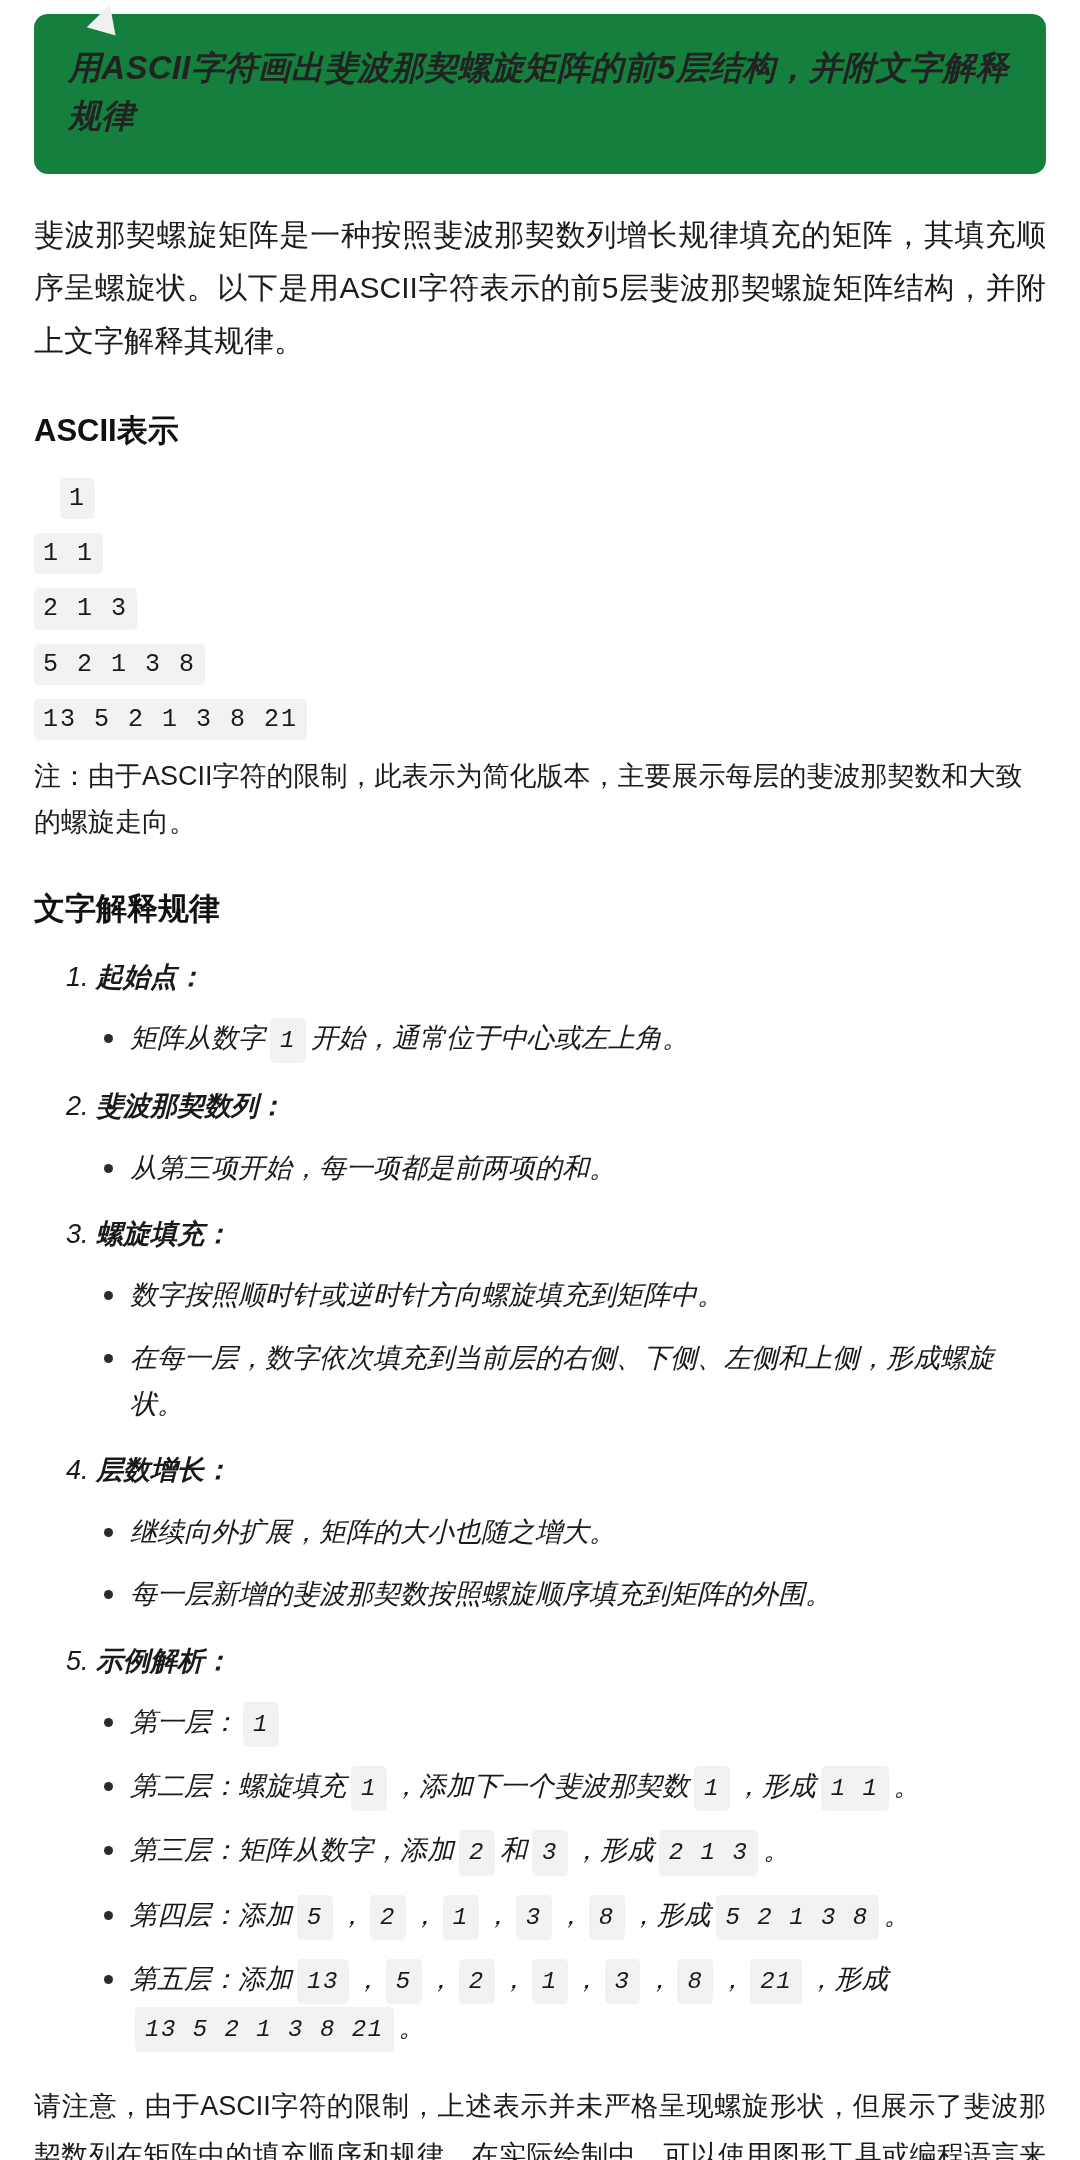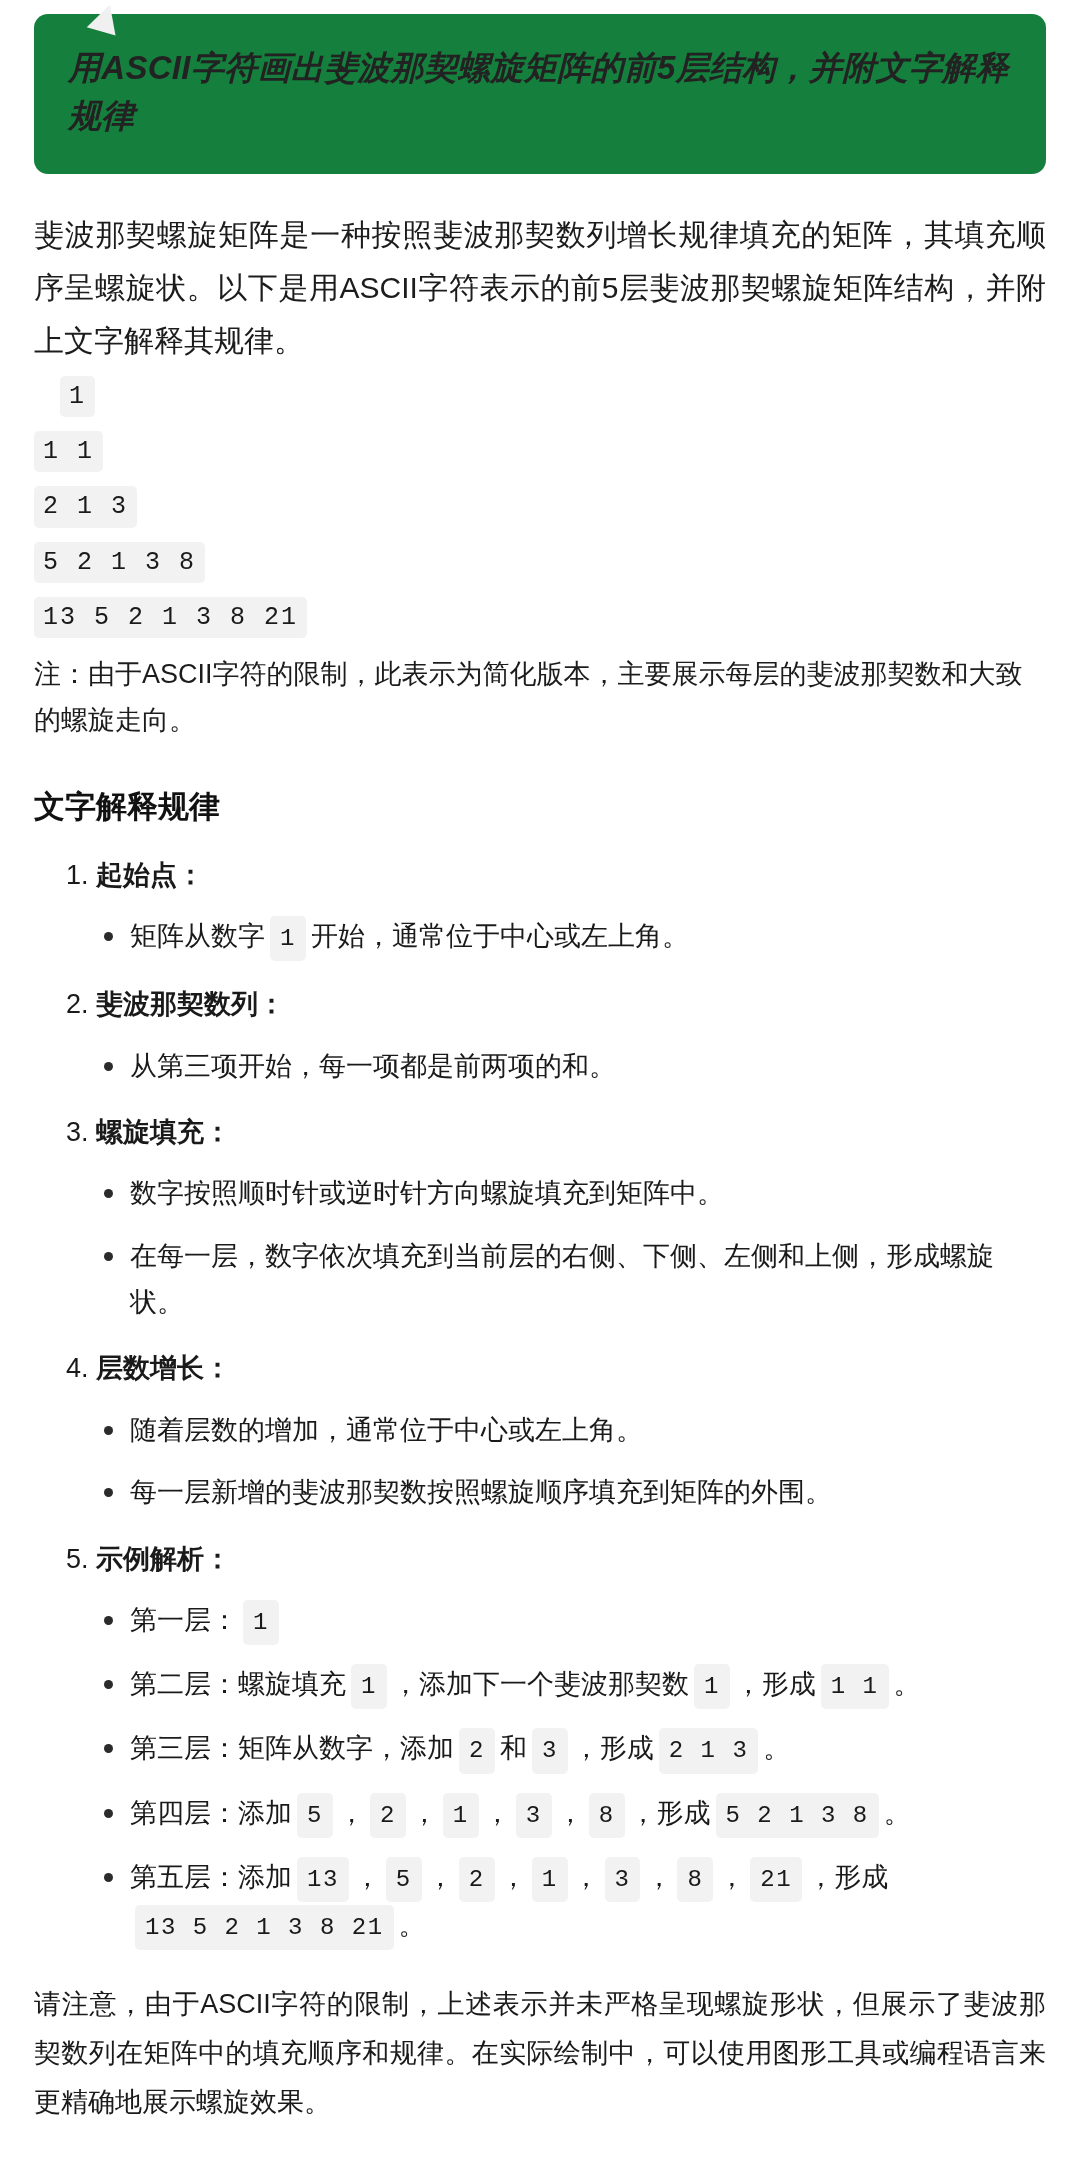--- a/index.html
+++ b/index.html
@@ -91,20 +91,21 @@
     line-height: 1.7;
     color: #1c1c1c;
     margin: 12px 0 0 0;
   }
 
   
   ol.rules {
     margin: 8px 0 0 0;
     padding-left: 62px;
     font-size: 27px;
+    font-style: italic;
   }
   ol.rules > li {
     margin: 22px 0 10px 0;
     font-weight: bold;
     line-height: 1.6;
   }
   ol.rules > li::marker {
     font-weight: normal;
   }
   ul.sub {
@@ -155,20 +156,21 @@
 
 <div class="page">
 
   <div class="bubble-wrap">
     <div class="bubble-tail"></div>
     <div class="bubble">用ASCII字符画出斐波那契螺旋矩阵的前5层结构，并附文字解释规律</div>
   </div>
 
   <p class="para">斐波那契螺旋矩阵是一种按照斐波那契数列增长规律填充的矩阵，其填充顺序呈螺旋状。以下是用ASCII字符表示的前5层斐波那契螺旋矩阵结构，并附上文字解释其规律。</p>
 
+  <h2 class="section">ASCII表示</h2>
 
   <div class="ascii-block">
       <div class="ascii-line ascii-indent-1"><span class="ascii-chip">1</span></div>
       <div class="ascii-line"><span class="ascii-chip">1 1</span></div>
       <div class="ascii-line"><span class="ascii-chip">2 1 3</span></div>
       <div class="ascii-line"><span class="ascii-chip">5 2 1 3 8</span></div>
       <div class="ascii-line"><span class="ascii-chip">13 5 2 1 3 8 21</span></div>
     </div>
 
   <p class="note">注：由于ASCII字符的限制，此表示为简化版本，主要展示每层的斐波那契数和大致的螺旋走向。</p>
@@ -180,21 +182,21 @@
           <li><span>矩阵从数字</span><span class="inline-code">1</span><span>开始，通常位于中心或左上角。</span></li>
         </ul></li>
       <li><span>斐波那契数列：</span><ul class="sub">
           <li><span>从第三项开始，每一项都是前两项的和。</span></li>
         </ul></li>
       <li><span>螺旋填充：</span><ul class="sub">
           <li><span>数字按照顺时针或逆时针方向螺旋填充到矩阵中。</span></li>
           <li><span>在每一层，数字依次填充到当前层的右侧、下侧、左侧和上侧，形成螺旋状。</span></li>
         </ul></li>
       <li><span>层数增长：</span><ul class="sub">
-          <li><span>随着层数的增加，通常位于中心或左上角。</span></li>
+          <li><span>继续向外扩展，矩阵的大小也随之增大。</span></li>
           <li><span>每一层新增的斐波那契数按照螺旋顺序填充到矩阵的外围。</span></li>
         </ul></li>
       <li><span>示例解析：</span><ul class="sub">
           <li><span>第一层：</span><span class="inline-code">1</span></li>
           <li><span>第二层：螺旋填充</span><span class="inline-code">1</span><span>，添加下一个斐波那契数</span><span class="inline-code">1</span><span>，形成</span><span class="inline-code">1 1</span><span>。</span></li>
           <li><span>第三层：矩阵从数字，添加</span><span class="inline-code">2</span><span>和</span><span class="inline-code">3</span><span>，形成</span><span class="inline-code">2 1 3</span><span>。</span></li>
           <li><span>第四层：添加</span><span class="inline-code">5</span><span>，</span><span class="inline-code">2</span><span>，</span><span class="inline-code">1</span><span>，</span><span class="inline-code">3</span><span>，</span><span class="inline-code">8</span><span>，形成</span><span class="inline-code">5 2 1 3 8</span><span>。</span></li>
           <li><span>第五层：添加</span><span class="inline-code">13</span><span>，</span><span class="inline-code">5</span><span>，</span><span class="inline-code">2</span><span>，</span><span class="inline-code">1</span><span>，</span><span class="inline-code">3</span><span>，</span><span class="inline-code">8</span><span>，</span><span class="inline-code">21</span><span>，形成</span><span class="inline-code">13 5 2 1 3 8 21</span><span>。</span></li>
         </ul></li>
     </ol>

